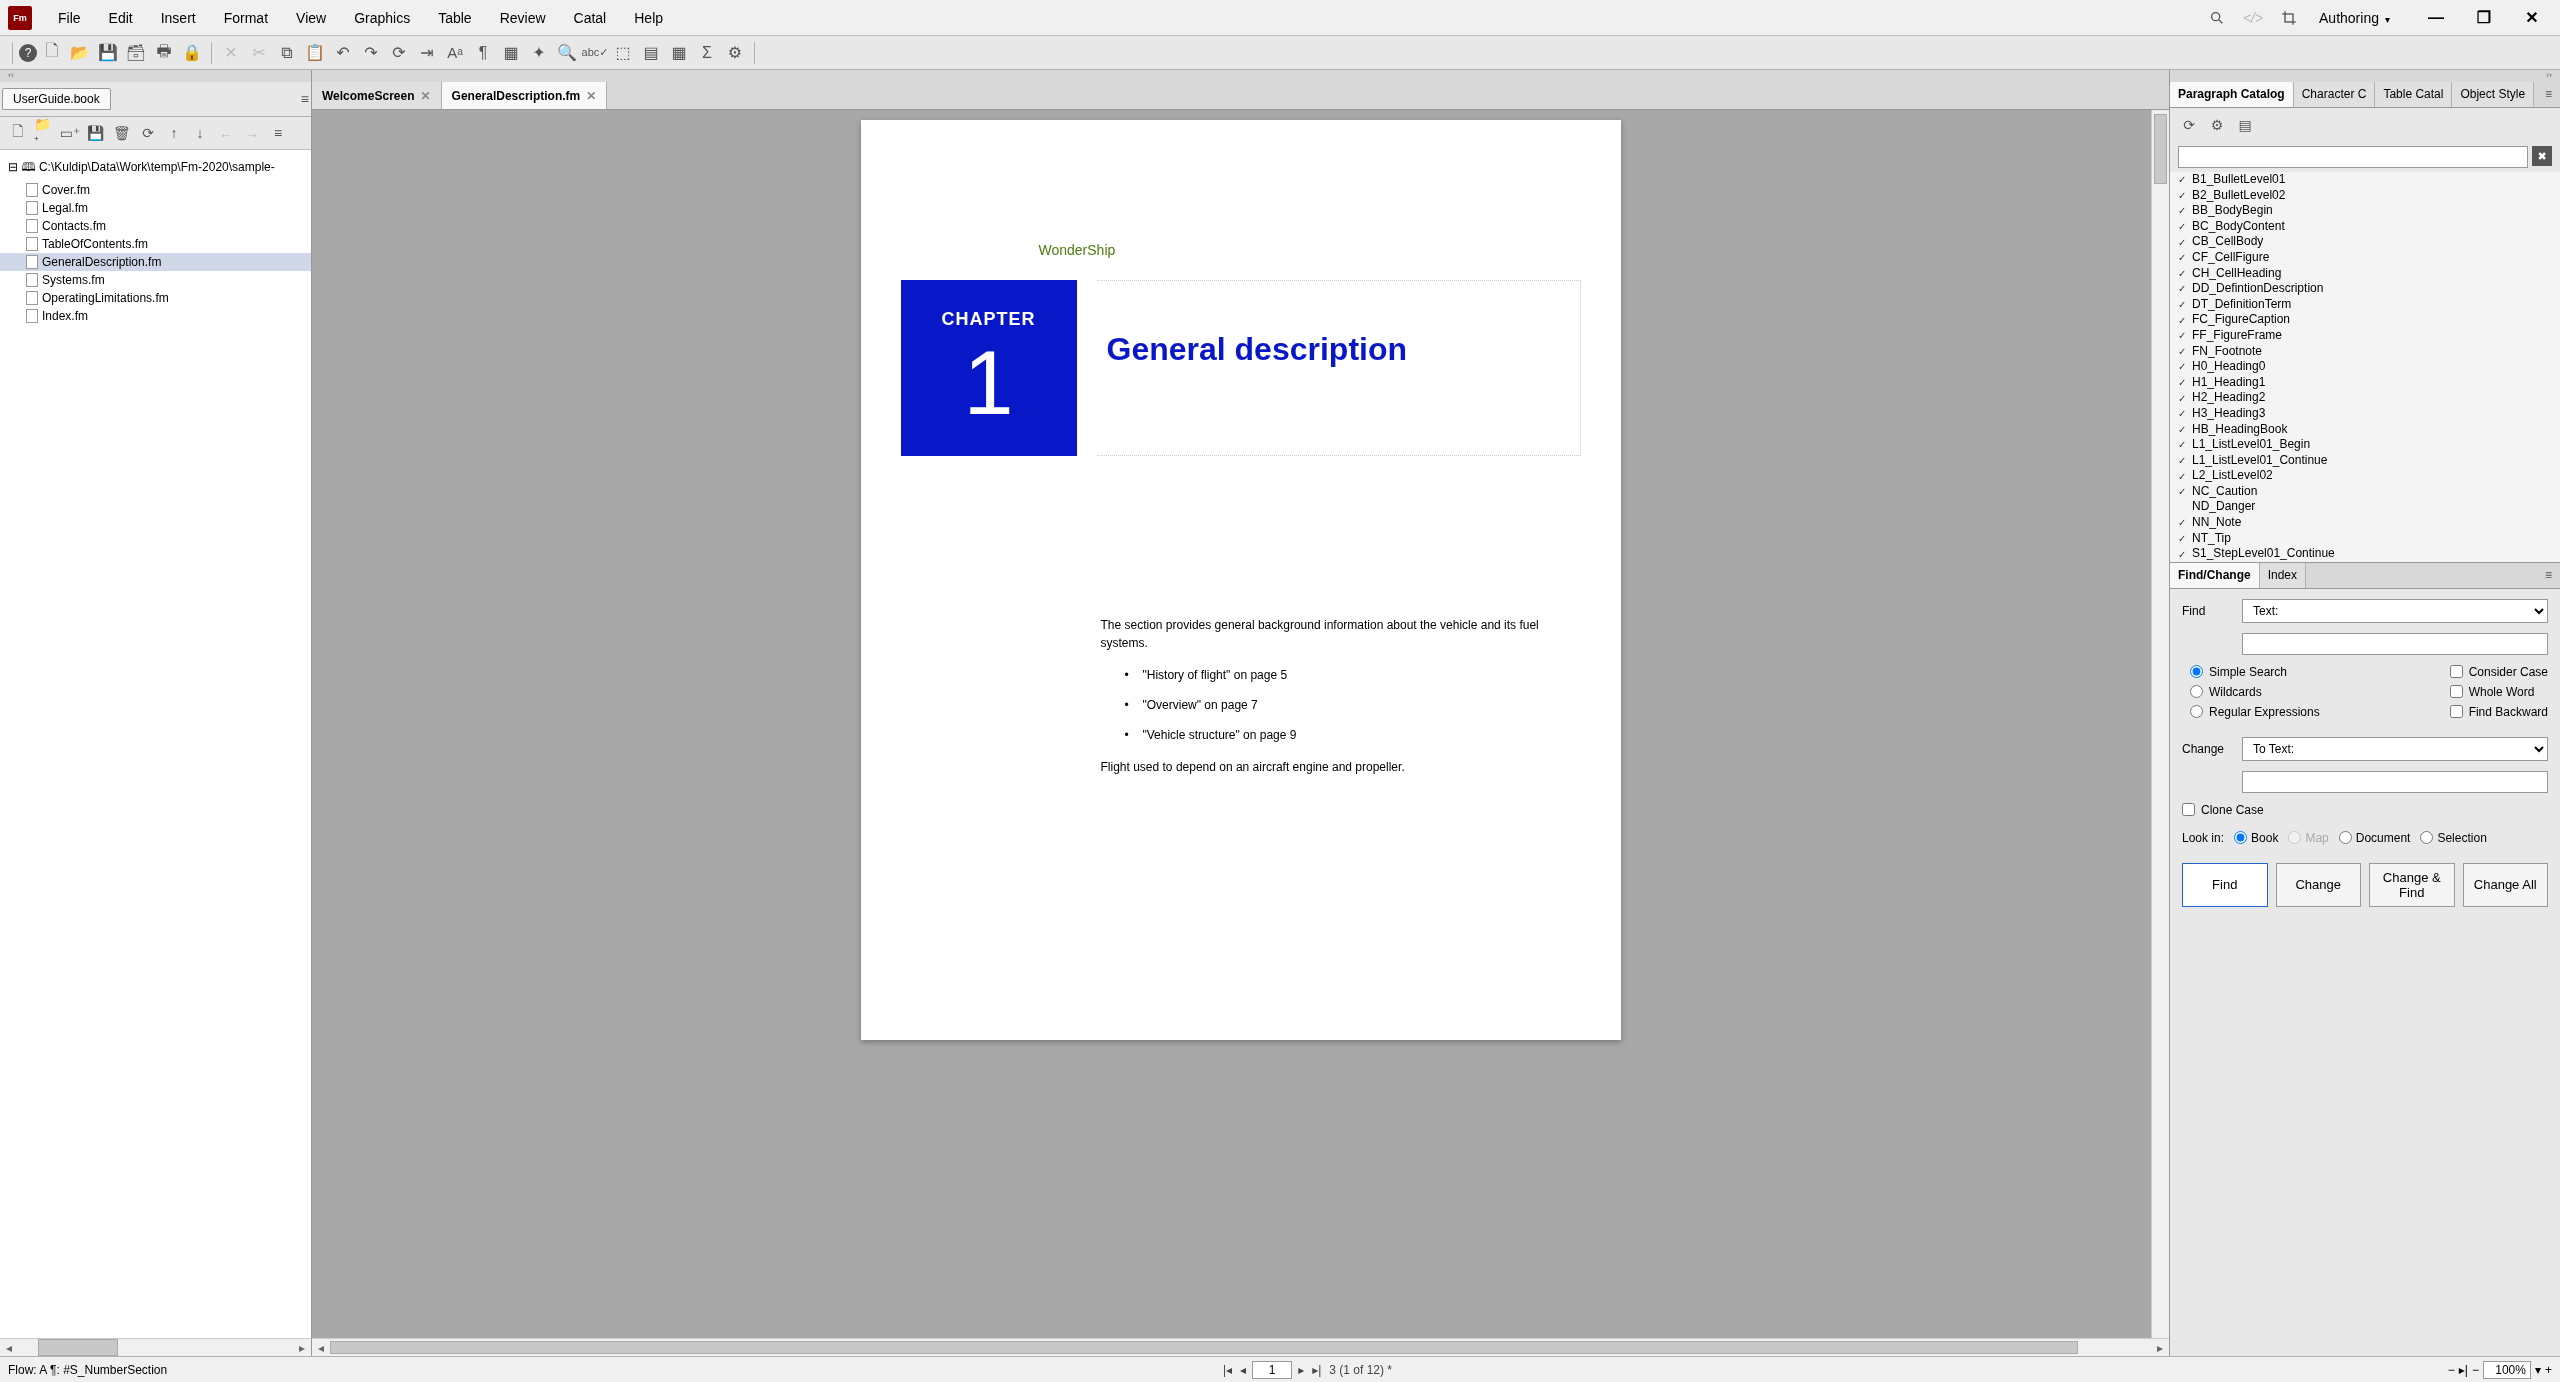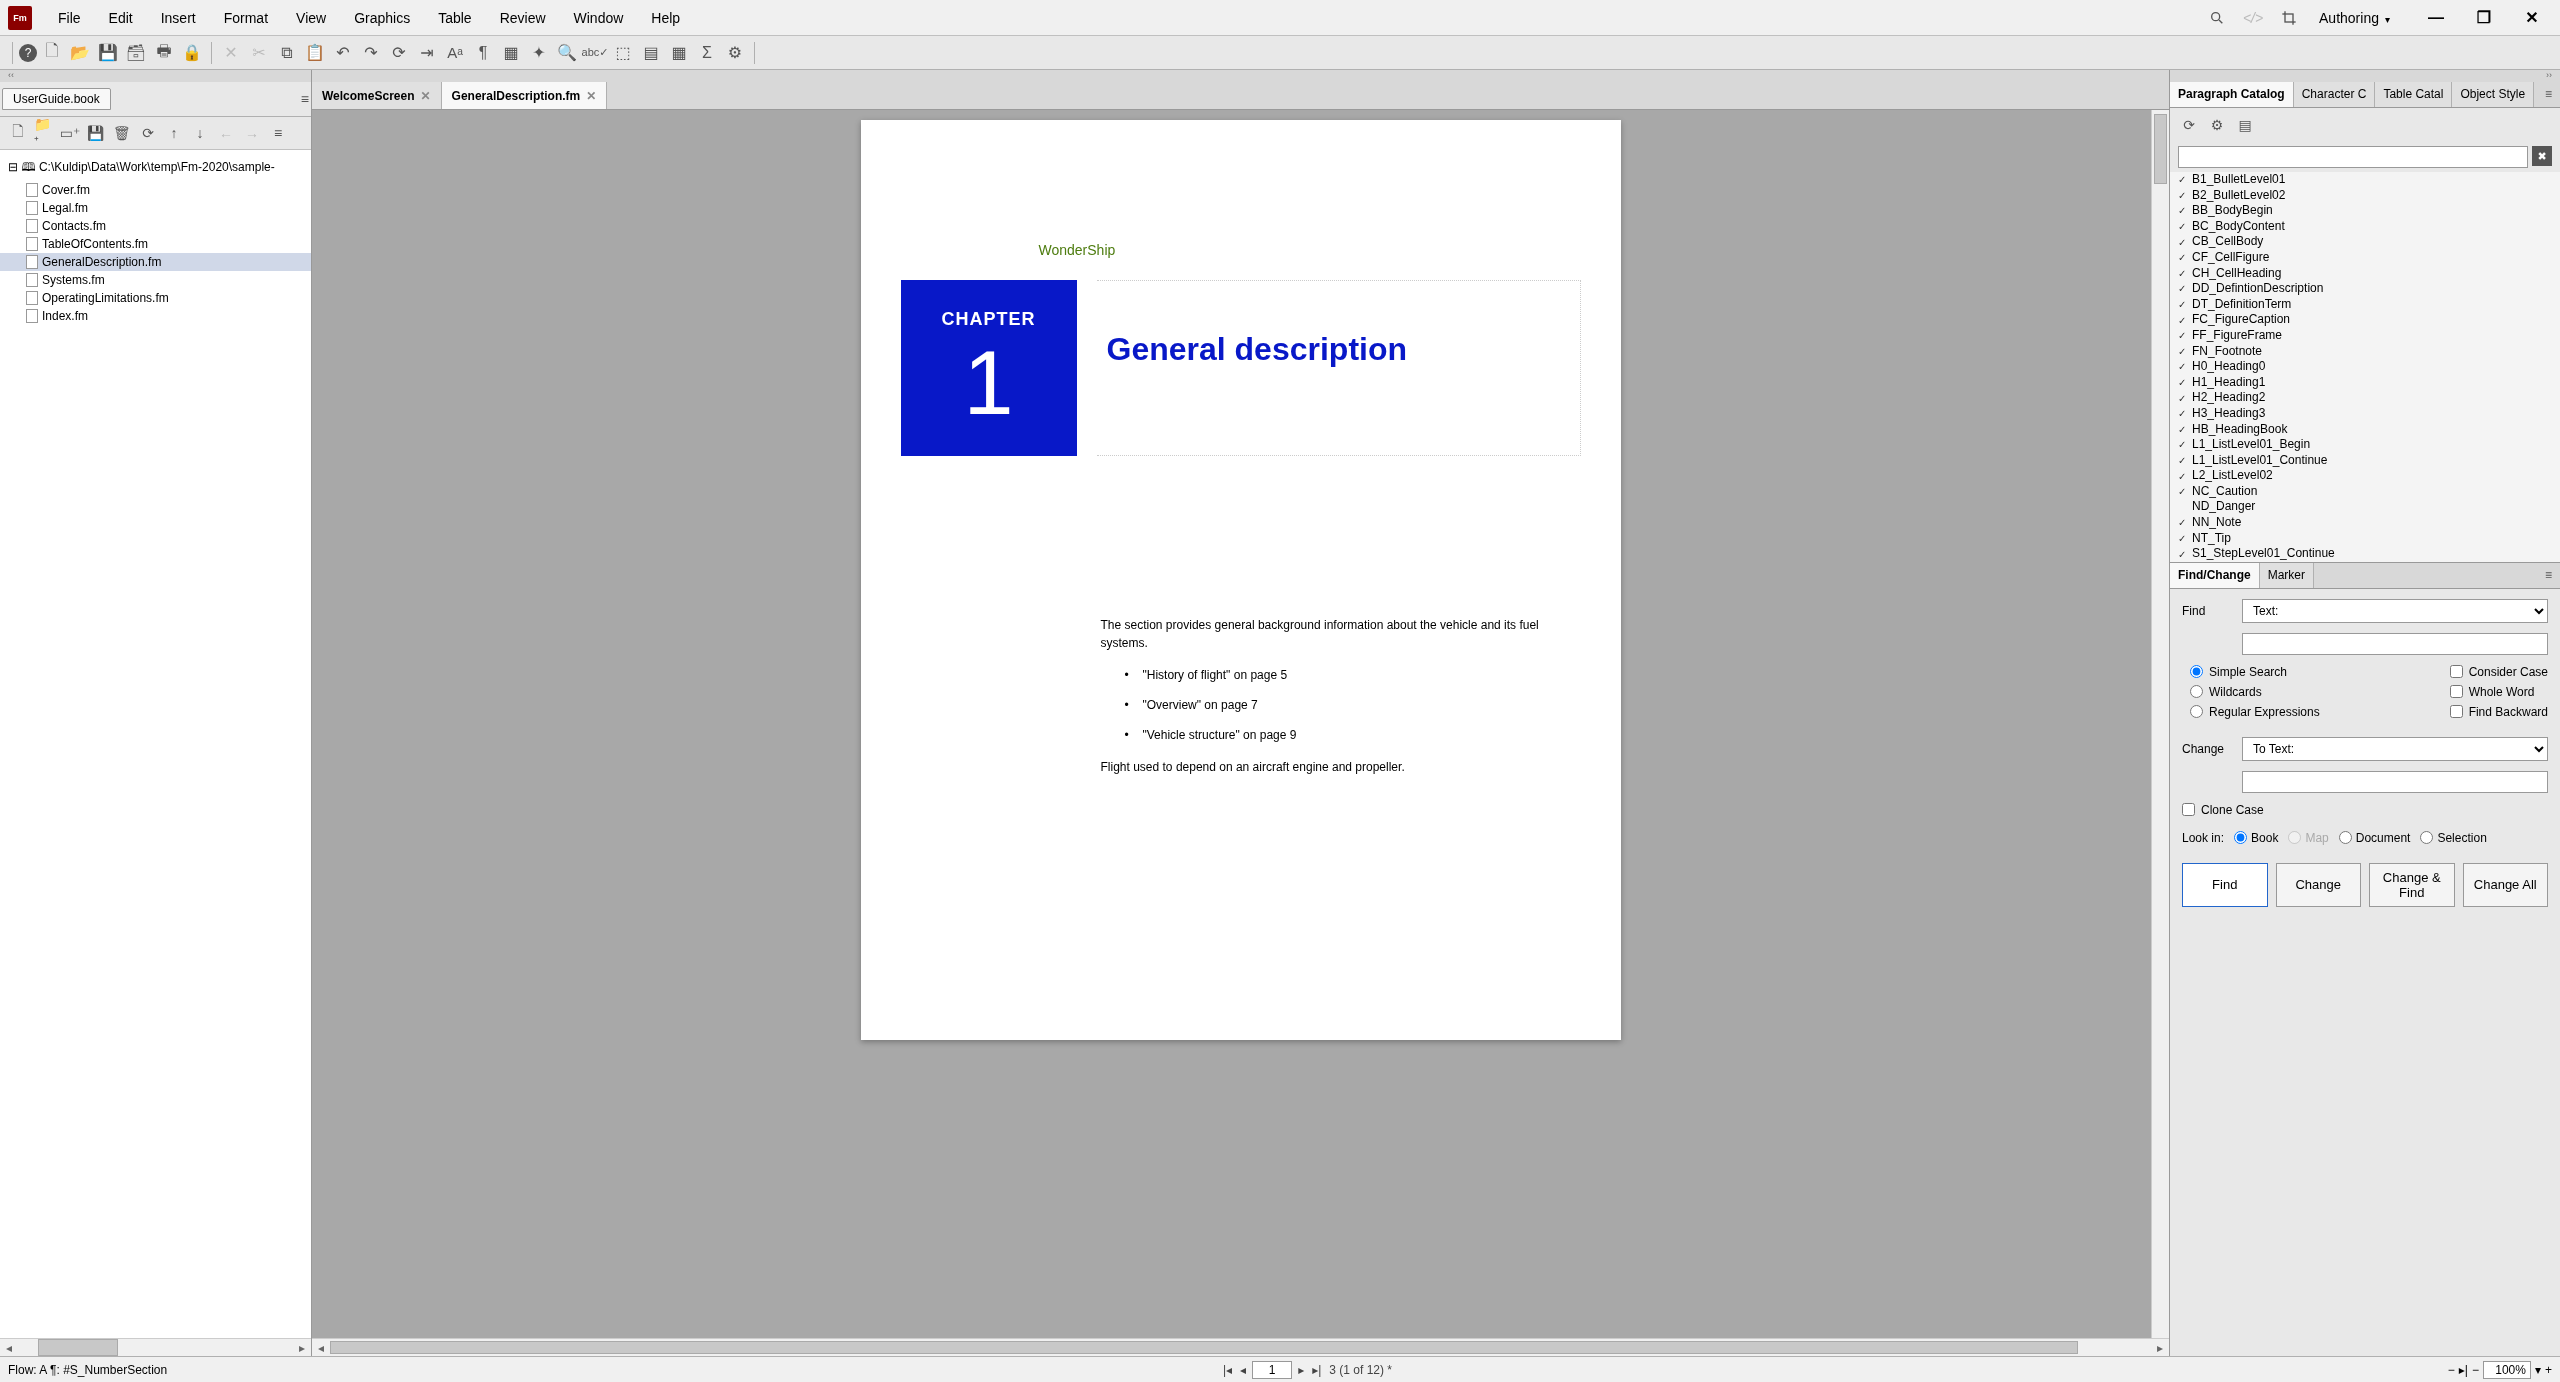--- a/index.html
+++ b/index.html
@@ -118,21 +118,21 @@
   <div class="logo">Fm</div>
   <div id="menu-items" style="display: flex;">
       <div class="menu-item">File</div>
       <div class="menu-item">Edit</div>
       <div class="menu-item">Insert</div>
       <div class="menu-item">Format</div>
       <div class="menu-item">View</div>
       <div class="menu-item">Graphics</div>
       <div class="menu-item">Table</div>
       <div class="menu-item">Review</div>
-      <div class="menu-item">Window</div>
+      <div class="menu-item">Catal</div>
       <div class="menu-item">Help</div>
     </div>
   <div class="spacer"></div>
   <div class="right-controls">
     <div class="icon-btn">
         <svg viewBox="0 0 24 24" fill="none" stroke="#555" stroke-width="2">
           <circle cx="10" cy="10" r="6"></circle>
           <line x1="15" y1="15" x2="20" y2="20"></line>
         </svg>
       </div>
@@ -416,21 +416,21 @@
           <div class="cat-item">
             <span class="chk">✓</span>
             <span>S1_StepLevel01_Continue</span>
           </div>
         </div>
     </div>
 
     <div class="findchange">
       <div class="panel-tabs" id="rtabs2">
           <div class="panel-tab active">Find/Change</div>
-          <div class="panel-tab">Marker</div>
+          <div class="panel-tab">Index</div>
           <div class="menu-icon">≡</div>
         </div>
       <div class="fc-body">
         <div class="fc-row">
           <label class="lbl">Find</label>
           <select><option>Text:</option></select>
         </div>
         <div class="fc-row indent">
           <input type="text" value="" style="">
         </div>

